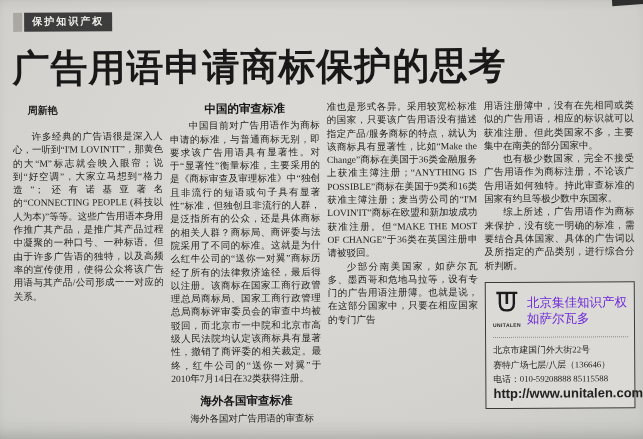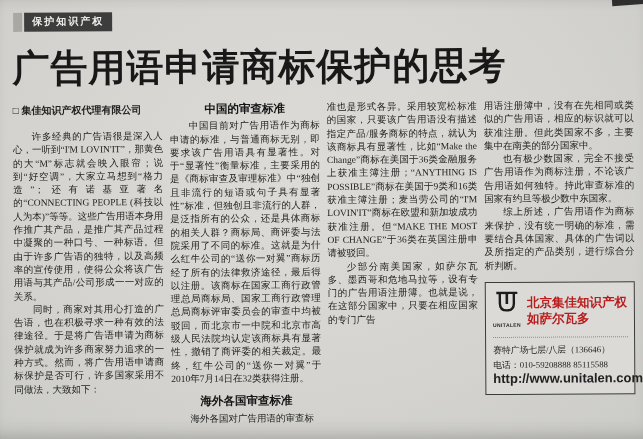--- a/index.html
+++ b/index.html
@@ -68,21 +68,21 @@
     display:flex; align-items:center; gap:6px;
     padding-bottom:5px; border-bottom:1px dotted #8a8a86;
   }
   .logo { text-align:center; flex:0 0 auto; }
   .logo-text {
     font-family:"Liberation Sans", sans-serif;
     font-size:5px; font-weight:bold; letter-spacing:.4px; margin-top:1px;
   }
   .company-name {
     font-family:"Liberation Sans", sans-serif;
-    font-weight:bold; font-size:12.5px; line-height:16px; color:#b91c1c;
+    font-weight:normal; font-size:12.5px; line-height:16px; color:#6d28d9;
     white-space:nowrap;
   }
   .contact-lines { padding-top:5px; font-size:8.8px; line-height:14.5px; text-align:left; }
   .contact-lines .lbl { font-weight:normal; font-family:"Liberation Sans", sans-serif; }
   .contact-lines .url { font-family:"Liberation Sans", sans-serif; font-weight:bold; font-size:13px; }
 </style>
 </head>
 <body>
 
 <div class="page">
@@ -93,24 +93,23 @@
       <span class="badge-square"></span>
       <span class="badge-label">保护知识产权</span>
     </div>
 
     <h1 class="title">广告用语申请商标保护的思考</h1>
 
     <div class="columns">
 
       <div class="col">
         <div class="byline">
-          <div class="byline-company"><span>□</span> <span>集佳知识产权代理有限公司</span></div>
+          <div class="byline-author">周新艳</div>
         </div>
         <p class="para indent">许多经典的广告语很是深入人心，一听到“I'M LOVIN'IT”，那黄色的大“M”标志就会映入眼帘；说到“好空调”，大家立马想到“格力造”；还有诺基亚著名的“CONNECTING PEOPLE (科技以人为本)”等等。这些广告用语本身用作推广其产品，是推广其产品过程中凝聚的一种口号、一种标语。但由于许多广告语的独特，以及高频率的宣传使用，使得公众将该广告用语与其产品/公司形成一一对应的关系。</p>
-        <p class="para indent">同时，商家对其用心打造的广告语，也在积极寻求一种有效的法律途径。于是将广告语申请为商标保护就成为许多商家努力追求的一种方式。然而，将广告用语申请商标保护是否可行，许多国家采用不同做法，大致如下：</p>
       </div>
 
       <div class="col">
         <h2 class="col-heading">中国的审查标准</h2>
         <p class="para indent">中国目前对广告用语作为商标申请的标准，与普通商标无别，即要求该广告用语具有显著性。对于“显著性”衡量标准，主要采用的是《商标审查及审理标准》中“独创且非流行的短语或句子具有显著性”标准，但独创且非流行的人群，是泛指所有的公众，还是具体商标的相关人群？商标局、商评委与法院采用了不同的标准。这就是为什么红牛公司的“送你一对翼”商标历经了所有的法律救济途径，最后得以注册。该商标在国家工商行政管理总局商标局、国家工商行政管理总局商标评审委员会的审查中均被驳回，而北京市一中院和北京市高级人民法院均认定该商标具有显著性，撤销了商评委的相关裁定。最终，红牛公司的“送你一对翼”于2010年7月14日在32类获得注册。</p>
         <h2 class="col-heading second">海外各国审查标准</h2>
         <p class="para indent">海外各国对广告用语的审查标</p>
       </div>
 
       <div class="col">
@@ -132,20 +131,21 @@
                 <path d="M5 3 V13.5 Q5 20.5 12 20.5 Q19 20.5 19 13.5 V3" stroke="#1c1c1c" stroke-width="2.4" fill="none"></path>
               </svg>
               <div class="logo-text">UNITALEN</div>
             </div>
             <div class="company-name">
               <div>北京集佳知识产权</div>
               <div>如萨尔瓦多</div>
             </div>
           </div>
           <div class="contact-lines">
+            <div>北京市建国门外大街22号</div>
             <div>赛特广场七层/八层（136646）</div>
             <div><span class="lbl">电话：</span><span>010-59208888 85115588</span></div>
             <div class="url">http://www.unitalen.com.cn</div>
           </div>
         </div>
       </div>
 
     </div>
   </div>
 </div>

